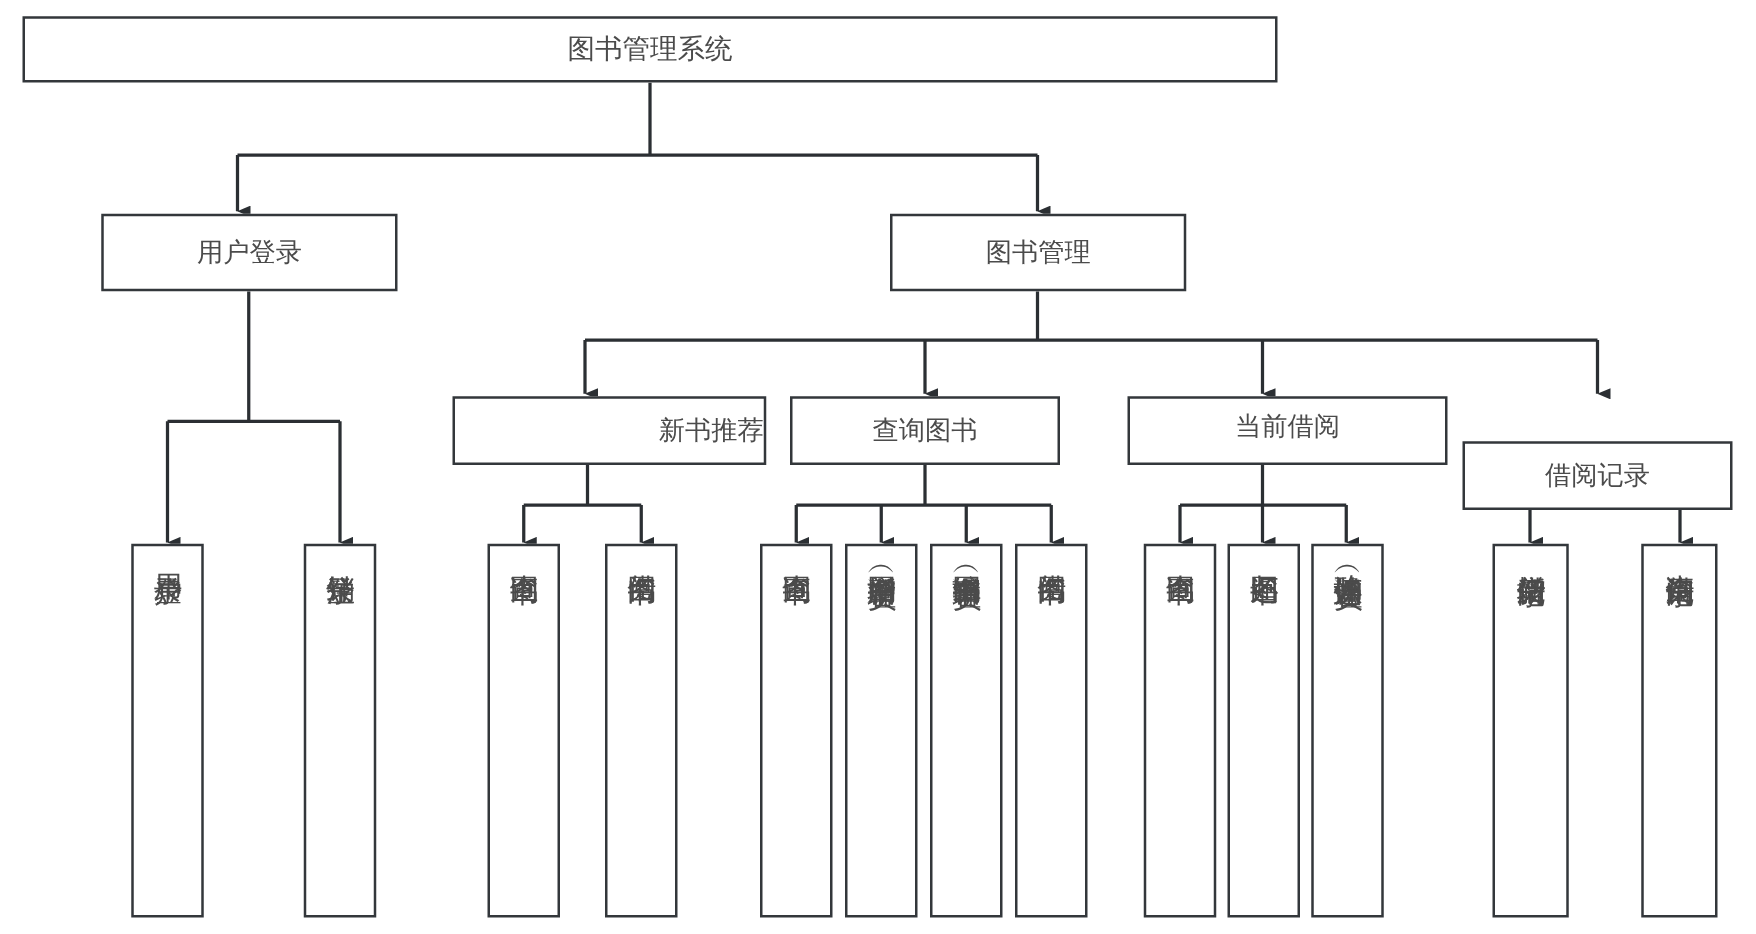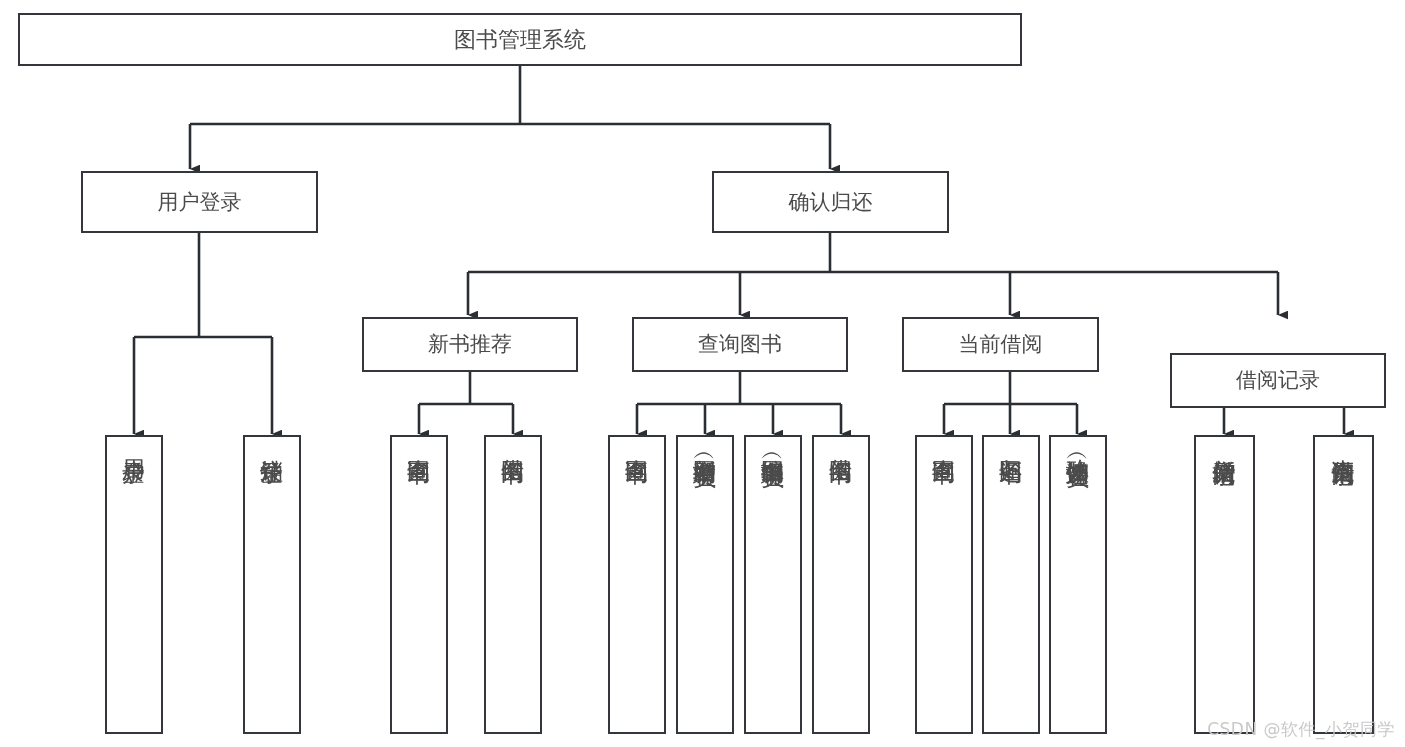--- a/index.html
+++ b/index.html
@@ -111,30 +111,30 @@
   </svg>
 
   <div class="node root" style="left:18px;top:13px;width:1004px;height:53px;">
     <span class="label">图书管理系统</span>
   </div>
 
   <div class="node h" style="left:81px;top:171px;width:237px;height:62px;">
     <span class="label">用户登录</span>
   </div>
   <div class="node h" style="left:712px;top:171px;width:237px;height:62px;">
-    <span class="label">确认归还</span>
+    <span class="label">图书管理</span>
   </div>
 
-  <div class="node h" style="left:362px;top:317px;width:216px;height:55px;">
+  <div class="node h" style="left:362px;top:317px;width:251px;height:55px;justify-content:flex-end;">
     <span class="label">新书推荐</span>
   </div>
   <div class="node h" style="left:632px;top:317px;width:216px;height:55px;">
     <span class="label">查询图书</span>
   </div>
-  <div class="node h" style="left:902px;top:317px;width:197px;height:55px;">
+  <div class="node h" style="left:902px;top:317px;width:256px;height:55px;font-family:Liberation Mono, monospace;">
     <span class="label">当前借阅</span>
   </div>
   <div class="node h" style="left:1170px;top:317px;width:216px;height:55px;margin-top:36px;">
     <span class="label">借阅记录</span>
   </div>
 
   <div class="node leaf" style="left:105px;top:435px;width:58px;height:299px;">
     <span class="label">用户登录</span>
   </div>
   <div class="node leaf" style="left:243px;top:435px;width:58px;height:299px;">
@@ -171,14 +171,13 @@
     <span class="label">确认归还（管理员）</span>
   </div>
 
   <div class="node leaf" style="left:1194px;top:435px;width:61px;height:299px;">
     <span class="label">新增借阅记录</span>
   </div>
   <div class="node leaf" style="left:1313px;top:435px;width:61px;height:299px;">
     <span class="label">查询借阅记录</span>
   </div>
 
-  <div id="watermark">CSDN @软件_小贺同学</div>
 </div>
 
 </body></html>

